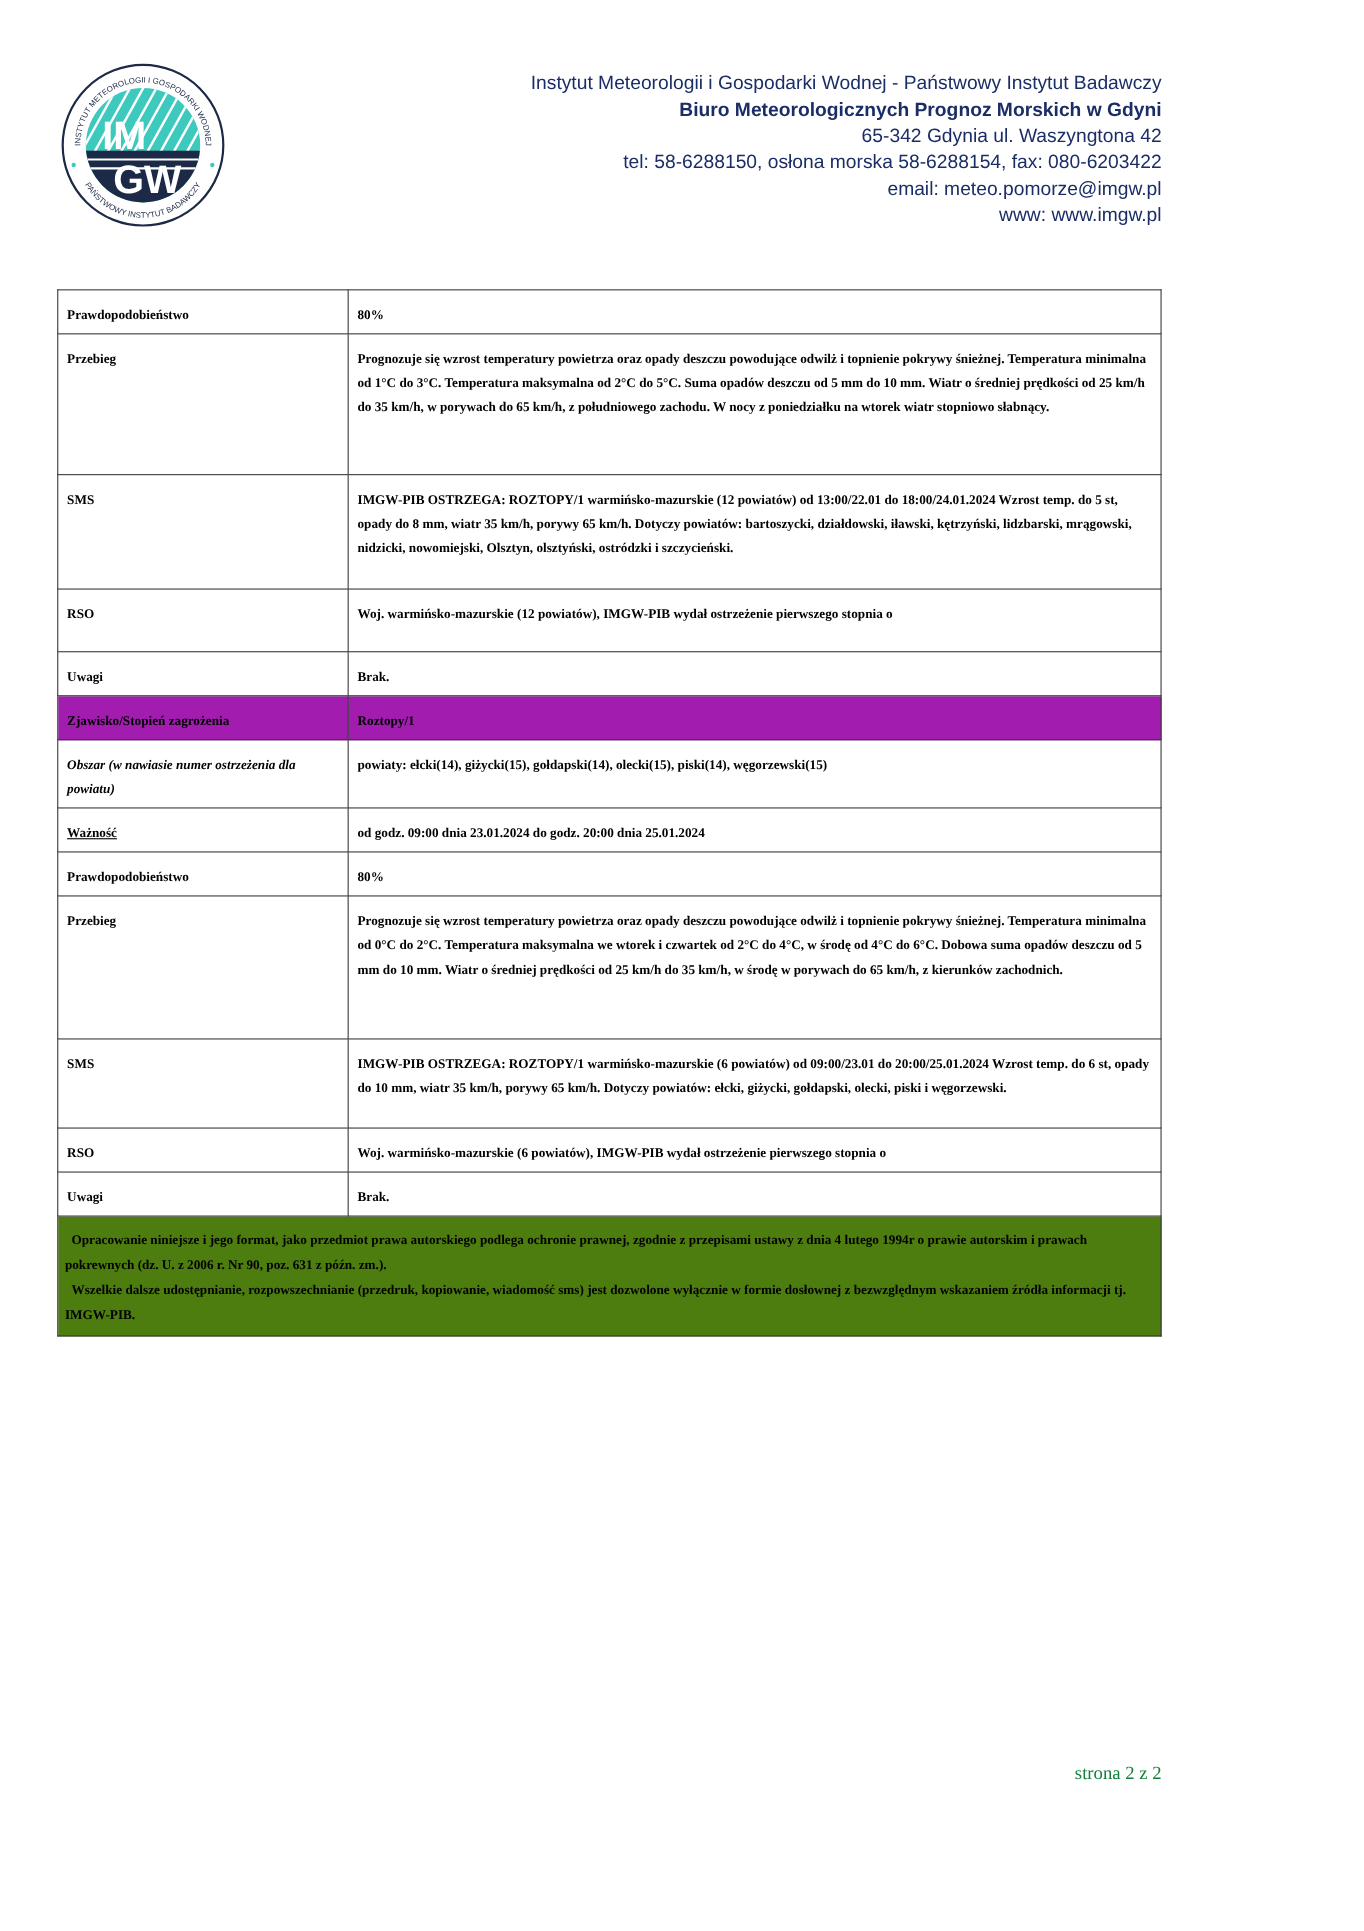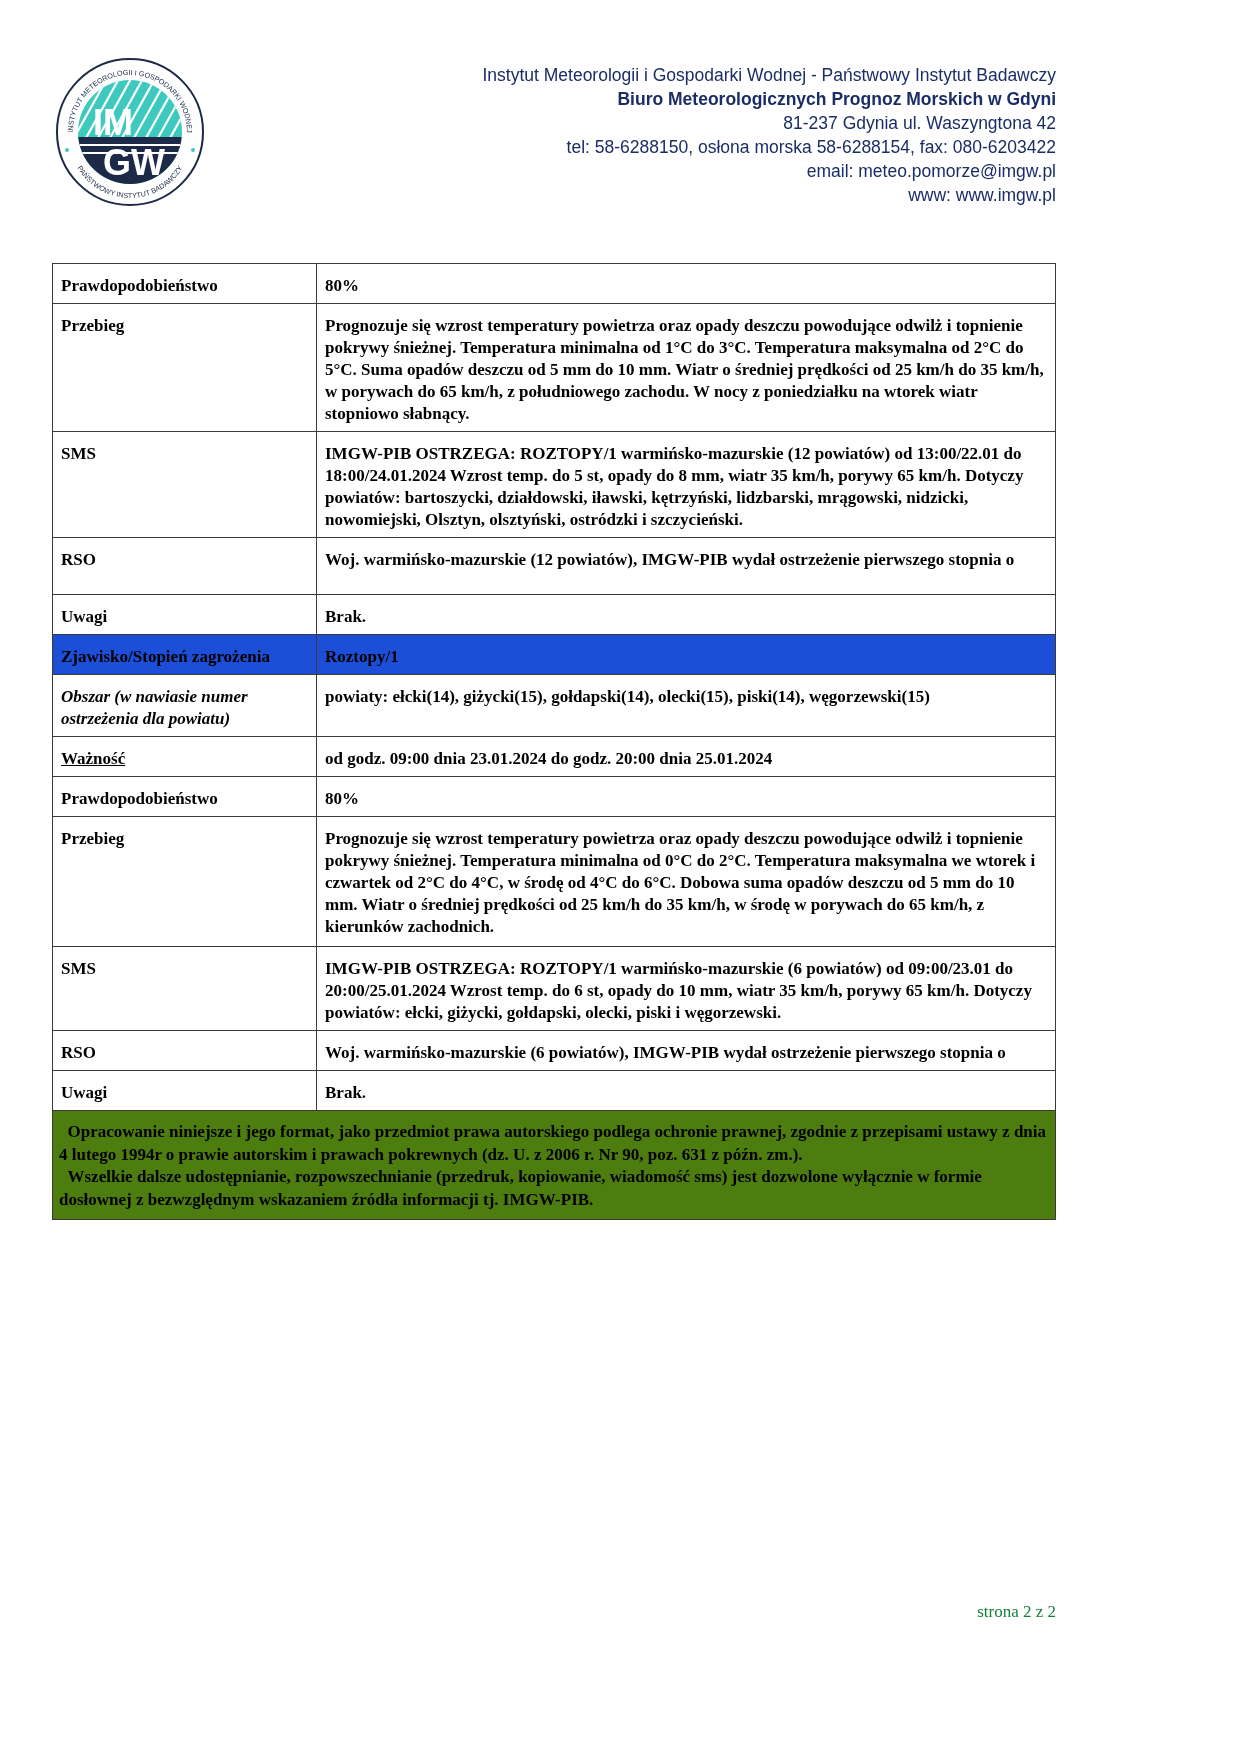--- a/index.html
+++ b/index.html
@@ -2,24 +2,24 @@
 <html><head>
 <meta charset="utf-8">
 <style>
   html, body { margin: 0; padding: 0; background: #ffffff; }
   body { width: 1240px; height: 1755px; position: relative; overflow: hidden; }
   .logo { position: absolute; left: 55px; top: 57px; width: 150px; height: 150px; }
   .header { position: absolute; right: 184px; top: 63px; text-align: right;
     font-family: "Liberation Sans", sans-serif; color: #1b2d66; font-size: 17.5px; line-height: 24px; }
   .header .bold { font-weight: bold; }
   table.warn { position: absolute; left: 52px; top: 263px; width: 1004px; border-collapse: collapse;
-    font-family: "Liberation Serif", serif; font-size: 17px; color: #000; }
+    font-family: "Liberation Serif", serif; font-size: 12px; color: #000; }
   table.warn td { border: 1.5px solid #3a3a3a; vertical-align: top; padding: 11px 8px 6px 8px; line-height: 22px; font-weight: bold; }
   table.warn td.lbl { width: 247px; font-weight: bold; }
-  table.warn tr.hl td { background: #1d4ed8; }
+  table.warn tr.hl td { background: #a21caf; }
   table.warn td.footer { background: #4d7c0f; padding: 10px 6px 8px 6px; line-height: 22.5px; }
   .pgnum { position: absolute; right: 184px; top: 1602px; font-family: Liberation Serif, serif; font-size: 17px; color: #15803d; }
 </style>
 </head>
 <body>
 
 <svg class="logo" viewBox="0 0 150 150">
   <defs>
     <clipPath id="inner">
         <circle cx="75" cy="75" r="52"></circle>
@@ -58,21 +58,21 @@
   <text font-family="Liberation Sans, sans-serif" font-size="7.2" fill="#1d2a47">
     <textPath href="#arcBot" startOffset="50%" text-anchor="middle">PAŃSTWOWY INSTYTUT BADAWCZY</textPath>
   </text>
   <circle cx="12" cy="93" r="2" fill="#3ec9be"></circle>
   <circle cx="138" cy="93" r="2" fill="#3ec9be"></circle>
 </svg>
 
 <div class="header">
   <div>Instytut Meteorologii i Gospodarki Wodnej - Państwowy Instytut Badawczy</div>
   <div class="bold">Biuro Meteorologicznych Prognoz Morskich w Gdyni</div>
-  <div>81-237 Gdynia ul. Waszyngtona 42</div>
+  <div>65-342 Gdynia ul. Waszyngtona 42</div>
   <div>tel: 58-6288150, osłona morska 58-6288154, fax: 080-6203422</div>
   <div>email: meteo.pomorze@imgw.pl</div>
   <div>www: www.imgw.pl</div>
 </div>
 
 <table class="warn">
   <tbody id="warn-body">
       <tr>
         <td class="lbl" style="height: 21px;">Prawdopodobieństwo</td>
         <td>80%</td>

